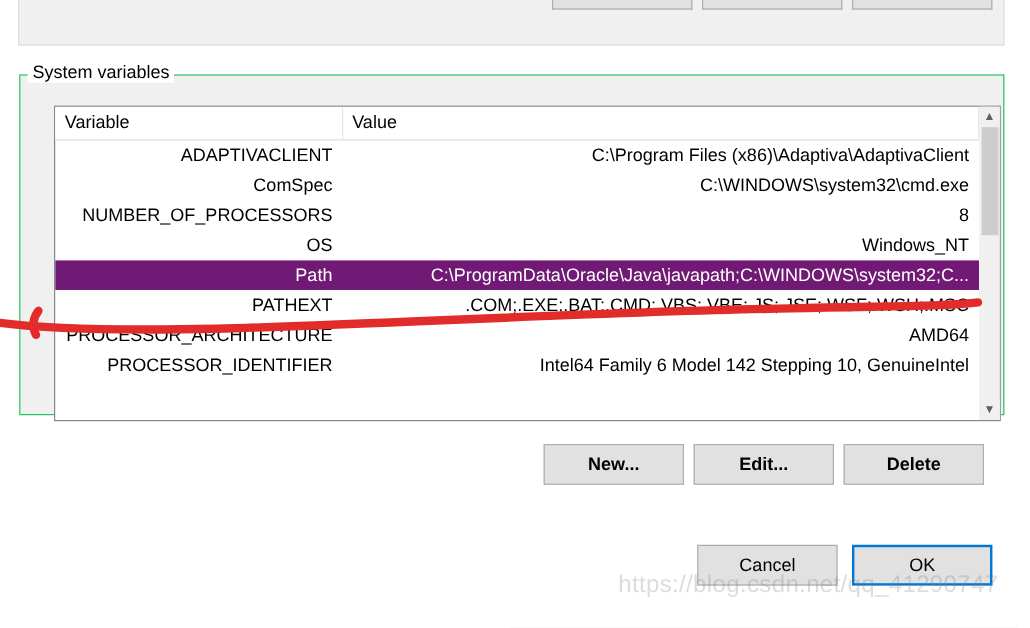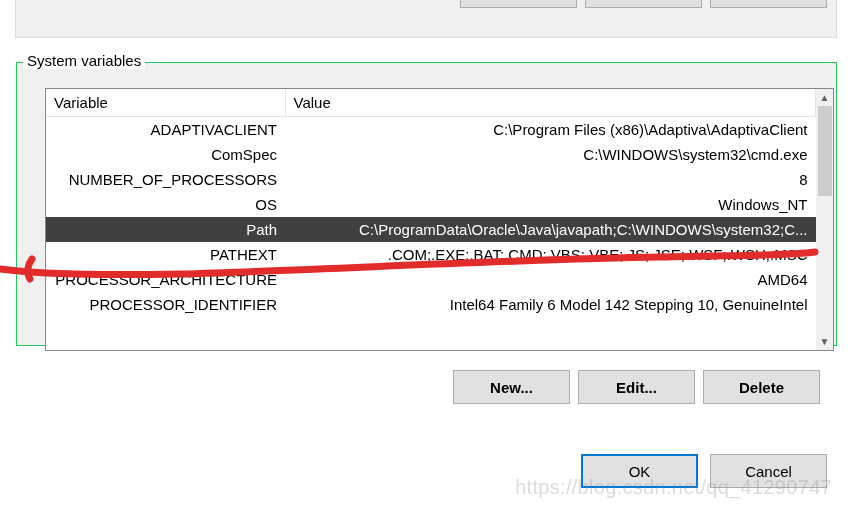--- a/index.html
+++ b/index.html
@@ -75,21 +75,21 @@
     white-space: nowrap;
   }
   td {
     padding: 4px 8px;
     white-space: nowrap;
     overflow: hidden;
     text-overflow: ellipsis;
     text-align: right;
   }
   tr.selected td {
-    background: #404040;
+    background: #701a75;
     color: #fff;
   }
   .scrollbar {
     width: 17px;
     background: #f0f0f0;
     position: relative;
   }
   .arrow {
     position: absolute; left: 0; width: 17px; height: 17px;
     background: #f0f0f0;
@@ -210,22 +210,22 @@
   </div>
 
   <div class="action-row">
     <button class="wbtn">New...</button>
     <button class="wbtn">Edit...</button>
     <button class="wbtn">Delete</button>
   </div>
 </div>
 
 <div class="dialog-btns">
+  <button class="wbtn">Cancel</button>
   <button class="wbtn default">OK</button>
-  <button class="wbtn">Cancel</button>
 </div>
 
 <svg class="annotation" style="top:240px;left:0" width="858" height="60">
   <path class="annot-line" d="M 0 29 C 30 33, 80 36, 180 34 C 320 30, 520 19, 660 17 C 730 15, 785 16, 815 12"></path>
   <path class="annot-line" d="M 32 19 C 28 24, 26 32, 30 39"></path>
 </svg>
 
 <div class="watermark">https://blog.csdn.net/qq_41290747</div>
 
 </body></html>

